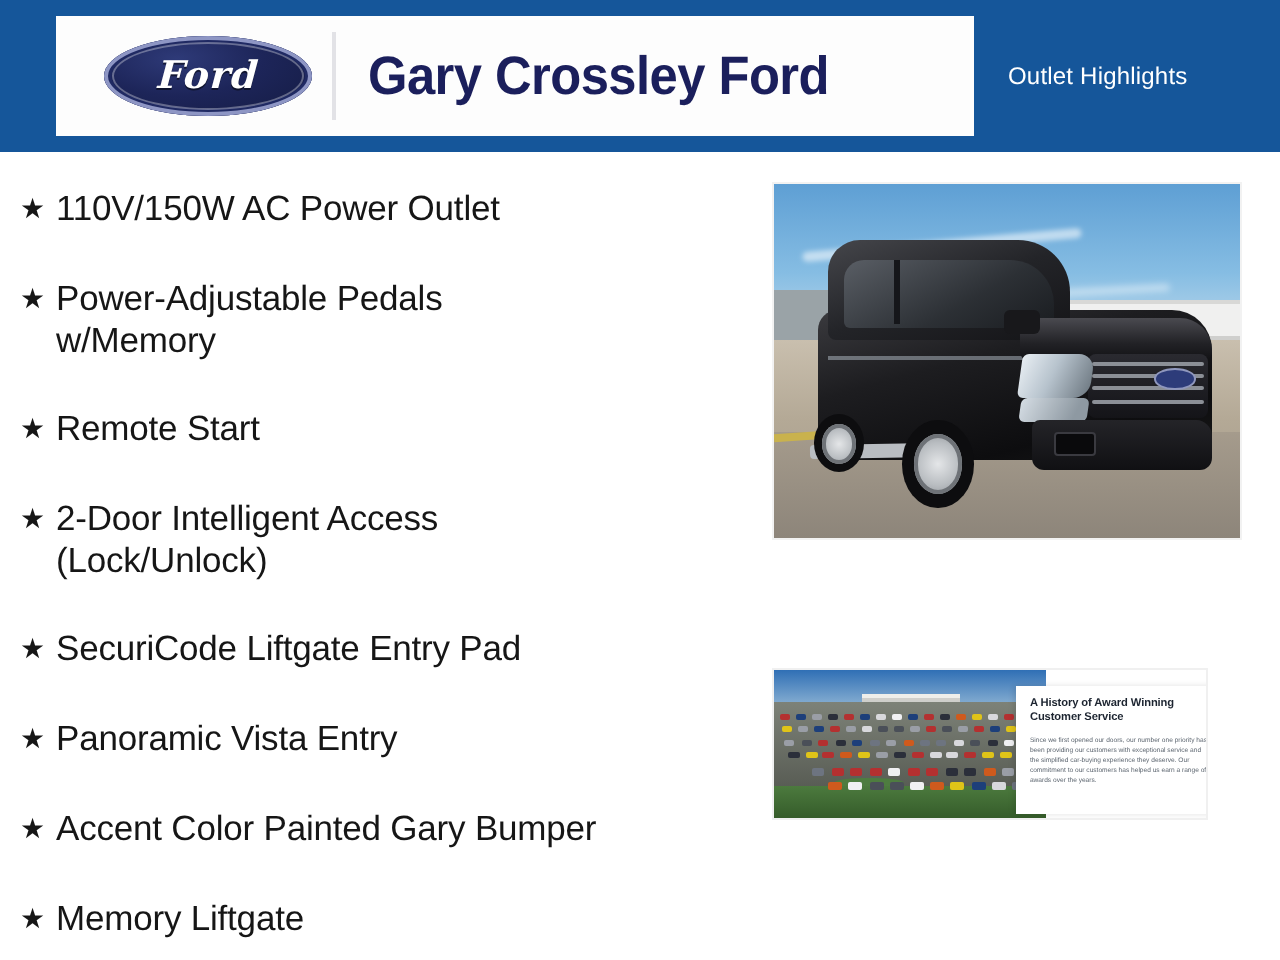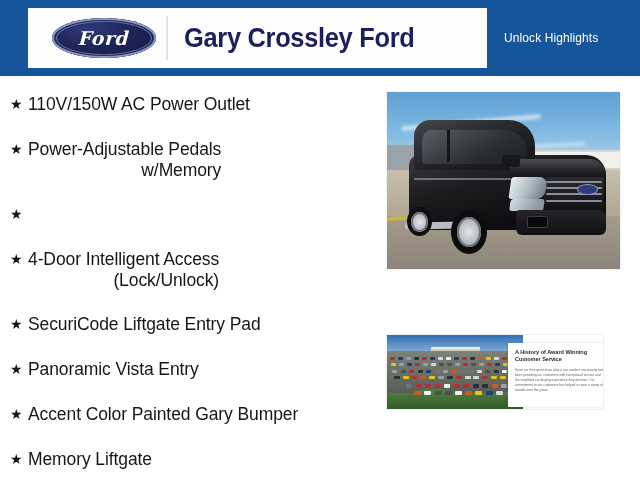--- a/index.html
+++ b/index.html
@@ -140,21 +140,20 @@
     flex: 0 0 auto;
     width: 18px;
     font-size: 14px;
     line-height: 21px;
     color: #161616;
     text-align: left;
   }
   .feature-text {
     flex: 1 1 auto;
     white-space: pre-line;
-    text-align: right;
   }
 
   
   .vehicle-photo {
     position: absolute;
     left: 386px;
     top: 91px;
     width: 235px;
     height: 179px;
     overflow: hidden;
@@ -440,39 +439,40 @@
         <div class="ford-oval">
           <span class="ford-word">Ford</span>
         </div>
       </div>
 
       <div class="header-divider"></div>
 
       <div class="dealer-name">Gary Crossley Ford</div>
     </div>
 
-    <div class="vehicle-highlights">Unlock Highlights</div>
+    <div class="vehicle-highlights">Outlet Highlights</div>
   </div>
 
   <div class="feature-list">
     <div class="feature-item" style="top:12px">
       <span class="feature-star">★</span>
       <span class="feature-text">110V/150W AC Power Outlet</span>
     </div>
     <div class="feature-item" style="top:57px">
       <span class="feature-star">★</span>
       <span class="feature-text">Power-Adjustable Pedals
 w/Memory</span>
     </div>
     <div class="feature-item" style="top:122px">
       <span class="feature-star">★</span>
+      <span class="feature-text">Remote Start</span>
     </div>
     <div class="feature-item" style="top:167px">
       <span class="feature-star">★</span>
-      <span class="feature-text">4-Door Intelligent Access
+      <span class="feature-text">2-Door Intelligent Access
 (Lock/Unlock)</span>
     </div>
     <div class="feature-item" style="top:232px">
       <span class="feature-star">★</span>
       <span class="feature-text">SecuriCode Liftgate Entry Pad</span>
     </div>
     <div class="feature-item" style="top:277px">
       <span class="feature-star">★</span>
       <span class="feature-text">Panoramic Vista Entry</span>
     </div>

